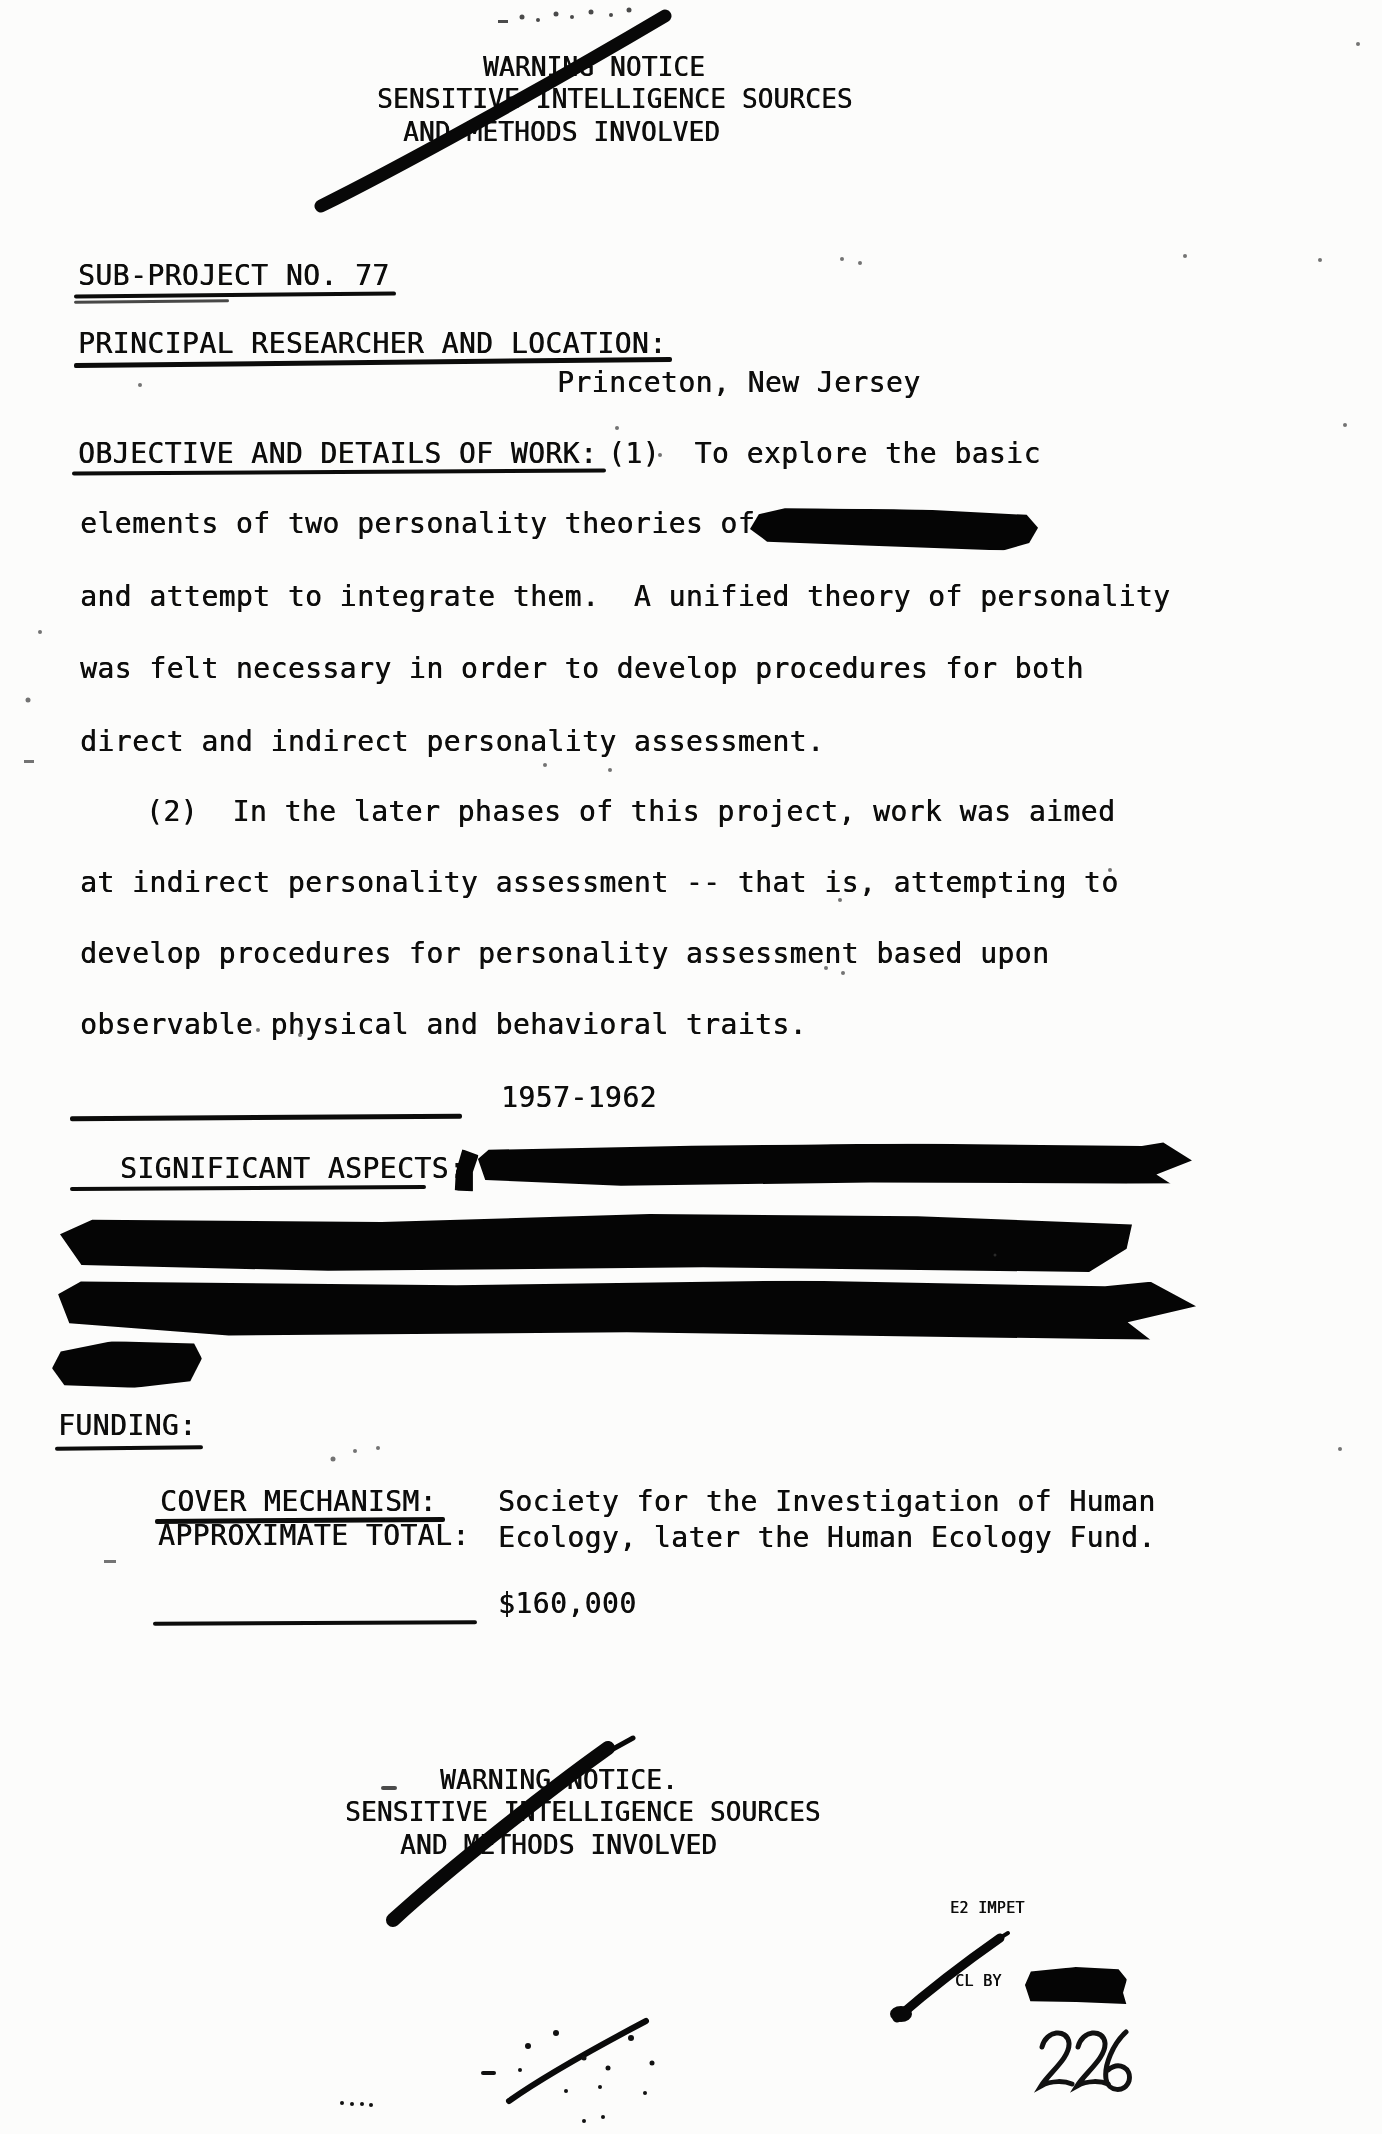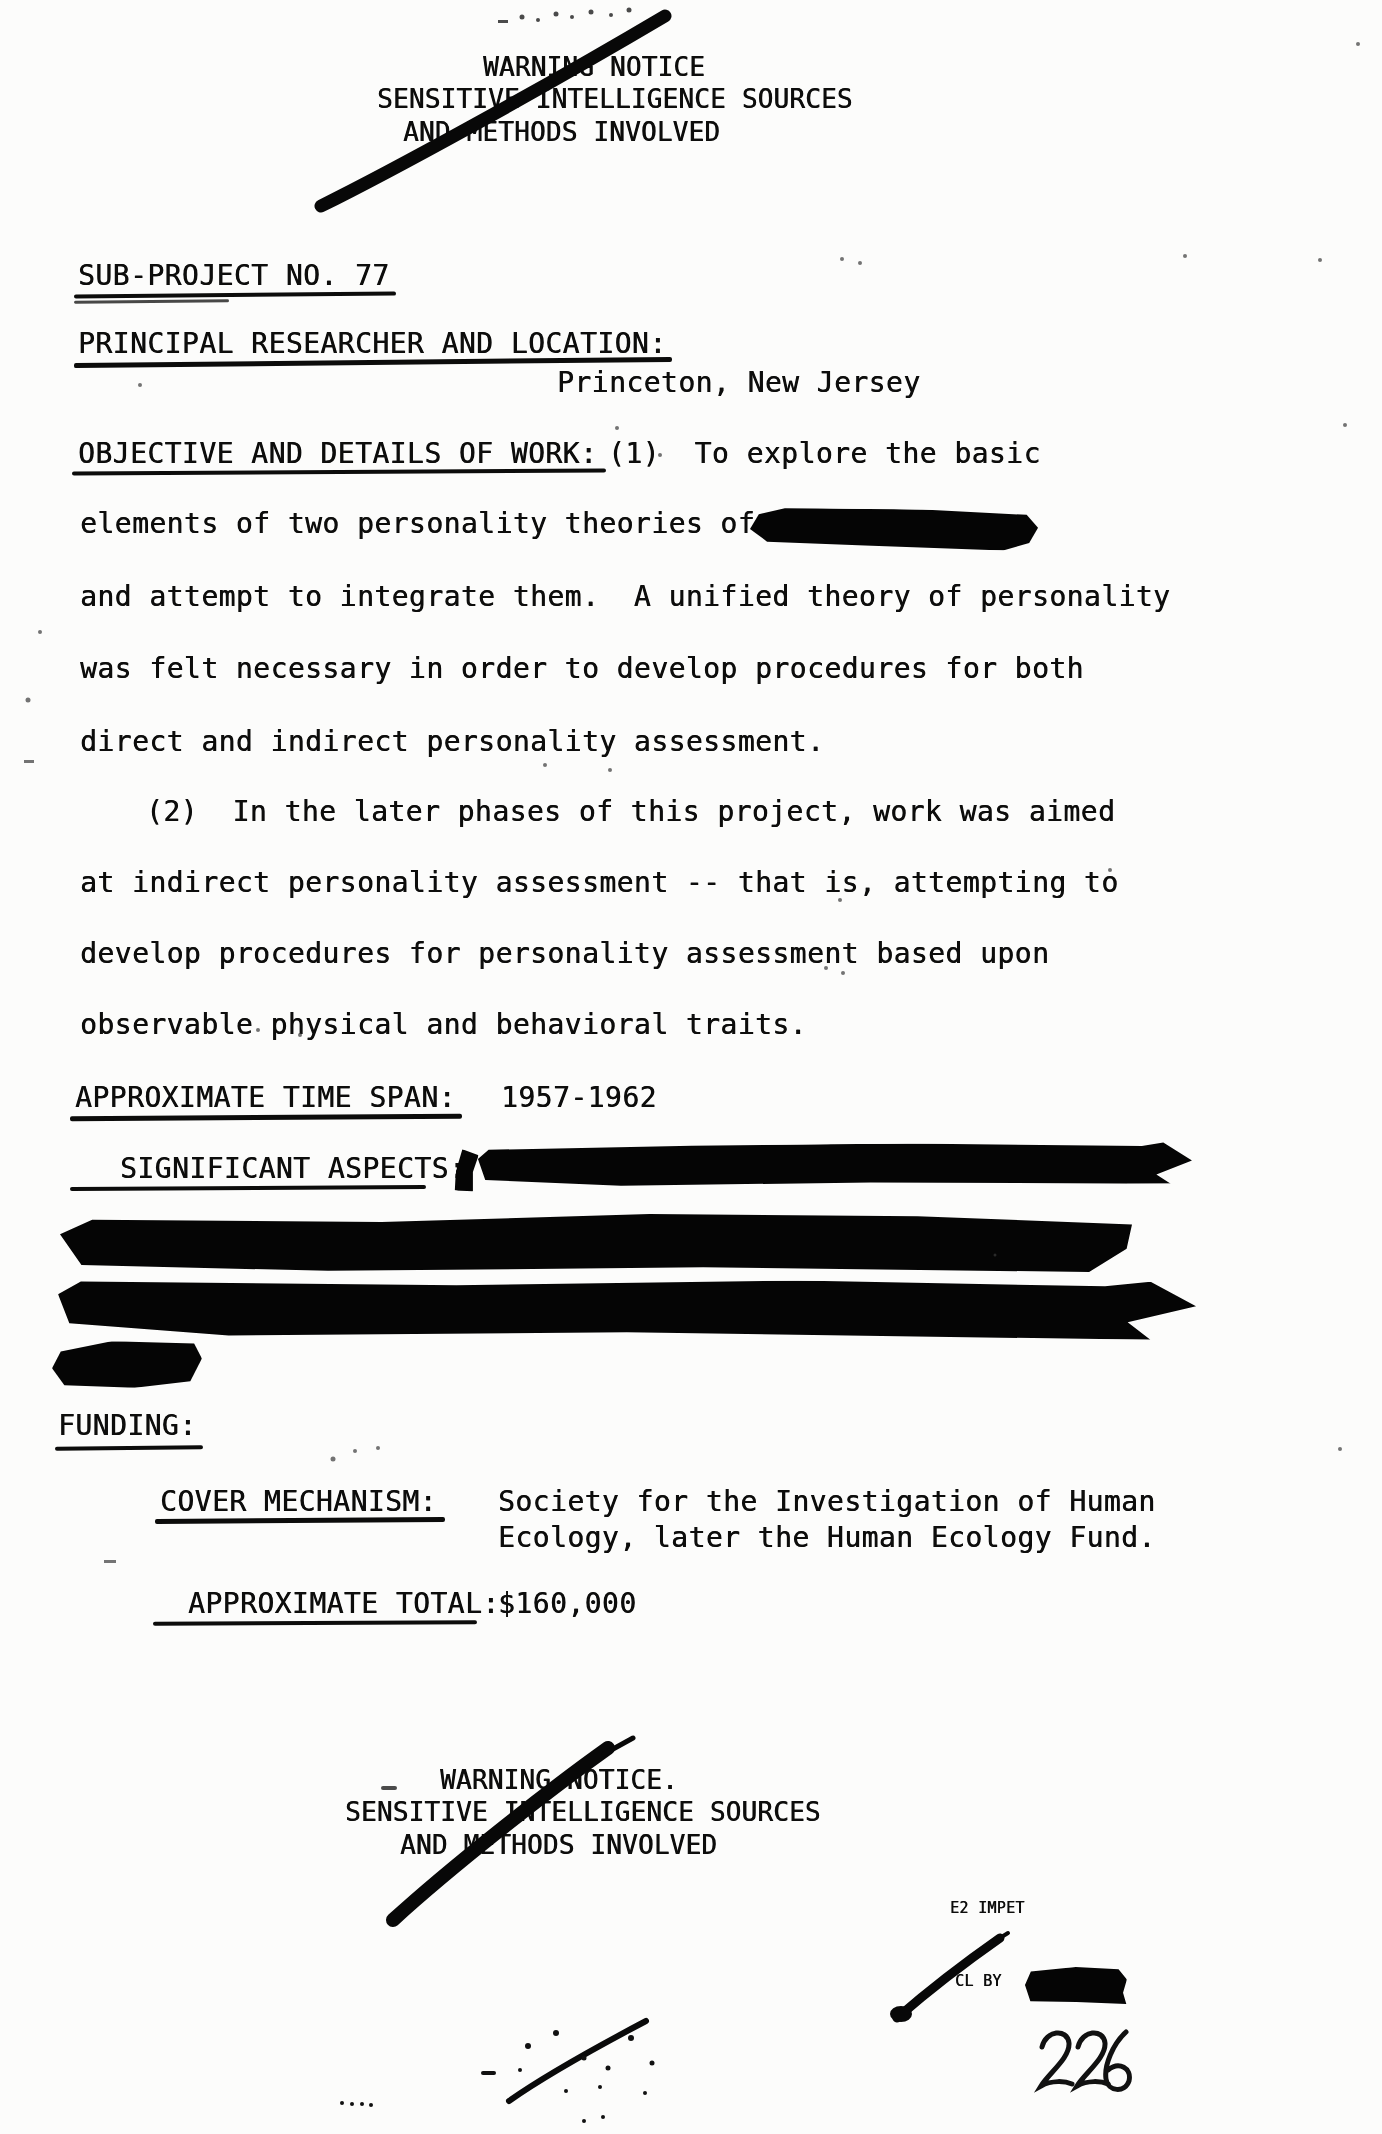--- a/index.html
+++ b/index.html
@@ -43,41 +43,40 @@
   <div class="redact" style="left:750px; top:509px; width:288px; height:40px; transform:rotate(0.8deg); clip-path:polygon(0% 55%, 3% 18%, 12% 2%, 60% 0%, 96% 10%, 100% 42%, 97% 80%, 88% 100%, 40% 92%, 6% 86%);"></div>
   <div class="t b28" style="left:80px; top:580px;">and attempt to integrate them.  A unified theory of personality</div>
   <div class="t b28" style="left:80px; top:652px;">was felt necessary in order to develop procedures for both</div>
   <div class="t b28" style="left:80px; top:725px;">direct and indirect personality assessment.</div>
 
   <div class="t b28" style="left:146px; top:795px;">(2)  In the later phases of this project, work was aimed</div>
   <div class="t b28" style="left:80px; top:866px;">at indirect personality assessment -- that is, attempting to</div>
   <div class="t b28" style="left:80px; top:937px;">develop procedures for personality assessment based upon</div>
   <div class="t b28" style="left:80px; top:1008px;">observable physical and behavioral traits.</div>
 
-  <div class="t b28" style="left:75px; top:1081px;">APPROXIMATE TIME SPAN:</div>
   <div class="rule" style="left:70px; top:1115px; width:392px; height:5px; transform:rotate(-0.4deg);"></div>
   <div class="t b28" style="left:501px; top:1081px;">1957-1962</div>
 
   <div class="t b28" style="left:74px; top:1152px;margin-left:46px;">SIGNIFICANT ASPECTS:</div>
   <div class="rule" style="left:70px; top:1186px; width:356px; height:4px; transform:rotate(-0.3deg);"></div>
   <div class="redact" style="left:456px; top:1150px; width:20px; height:42px; transform:rotate(9deg); clip-path:polygon(15% 0%, 100% 8%, 85% 50%, 100% 95%, 10% 100%, 0% 55%);"></div>
   <div class="redact" style="left:478px; top:1144px; width:714px; height:42px; transform:rotate(-0.4deg); clip-path:polygon(0% 30%, 1.5% 8%, 30% 2%, 60% 0%, 93% 10%, 96% 2%, 100% 45%, 95% 78%, 97% 100%, 55% 92%, 20% 96%, 1% 80%);"></div>
   <div class="redact" style="left:60px; top:1214px; width:1072px; height:58px; clip-path:polygon(0% 35%, 3% 10%, 30% 14%, 55% 0%, 80% 4%, 100% 18%, 99.5% 60%, 96% 100%, 60% 92%, 25% 98%, 2% 88%);"></div>
   <div class="redact" style="left:58px; top:1280px; width:1138px; height:58px; transform:rotate(0.2deg); clip-path:polygon(0% 28%, 2% 6%, 35% 10%, 65% 0%, 92% 8%, 96% 0%, 100% 42%, 94% 70%, 96% 100%, 50% 90%, 15% 98%, 1% 78%);"></div>
   <div class="redact" style="left:52px; top:1341px; width:150px; height:47px; transform:rotate(-1deg); clip-path:polygon(6% 20%, 40% 0%, 95% 8%, 100% 40%, 92% 88%, 55% 100%, 8% 92%, 0% 55%);"></div>
 
   <div class="t b28" style="left:58px; top:1409px;">FUNDING:</div>
   <div class="rule" style="left:55px; top:1446px; width:148px; height:4px; transform:rotate(-0.5deg);"></div>
 
   <div class="t b28" style="left:160px; top:1485px;">COVER MECHANISM:</div>
   <div class="rule" style="left:155px; top:1518px; width:290px; height:5px; transform:rotate(-0.4deg);"></div>
   <div class="t b28" style="left:498px; top:1485px;">Society for the Investigation of Human</div>
   <div class="t b28" style="left:498px; top:1521px;">Ecology, later the Human Ecology Fund.</div>
 
-  <div class="t b28" style="left:158px; top:1587px;margin-left:30px;">APPROXIMATE TOTAL:</div>
+  <div class="t b28" style="left:158px; top:1519px;">APPROXIMATE TOTAL:</div>
   <div class="rule" style="left:153px; top:1621px; width:324px; height:4px; transform:rotate(-0.3deg);"></div>
   <div class="t b28" style="left:498px; top:1587px;">$160,000</div>
 
   <div class="t w26" style="left:440px; top:1765px;">WARNING NOTICE.</div>
   <div class="t w26" style="left:345px; top:1797px;">SENSITIVE INTELLIGENCE SOURCES</div>
   <div class="t w26" style="left:400px; top:1830px;">AND METHODS INVOLVED</div>
 
   <div class="t s19" style="left:950px; top:1899px;">E2 IMPET</div>
   <div class="t s19" style="left:955px; top:1972px;">CL BY</div>
   <div class="redact" style="left:1025px; top:1967px; width:102px; height:38px; transform:rotate(-1deg); clip-path:polygon(0% 45%, 6% 10%, 50% 0%, 92% 8%, 100% 35%, 96% 70%, 99% 100%, 50% 92%, 5% 88%);"></div>

